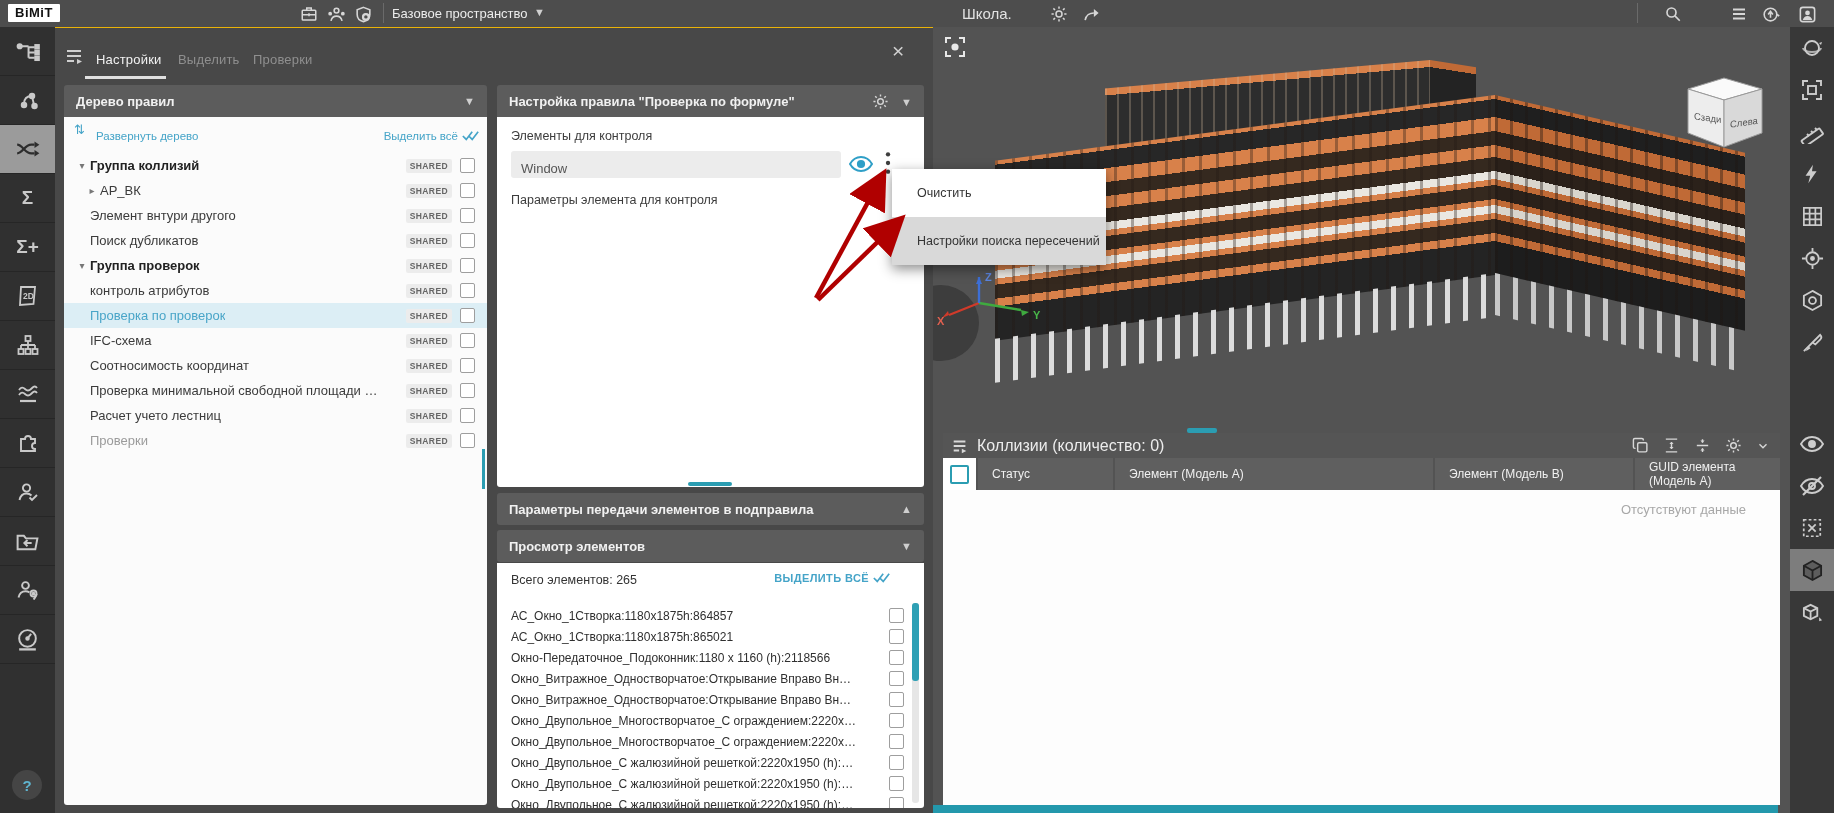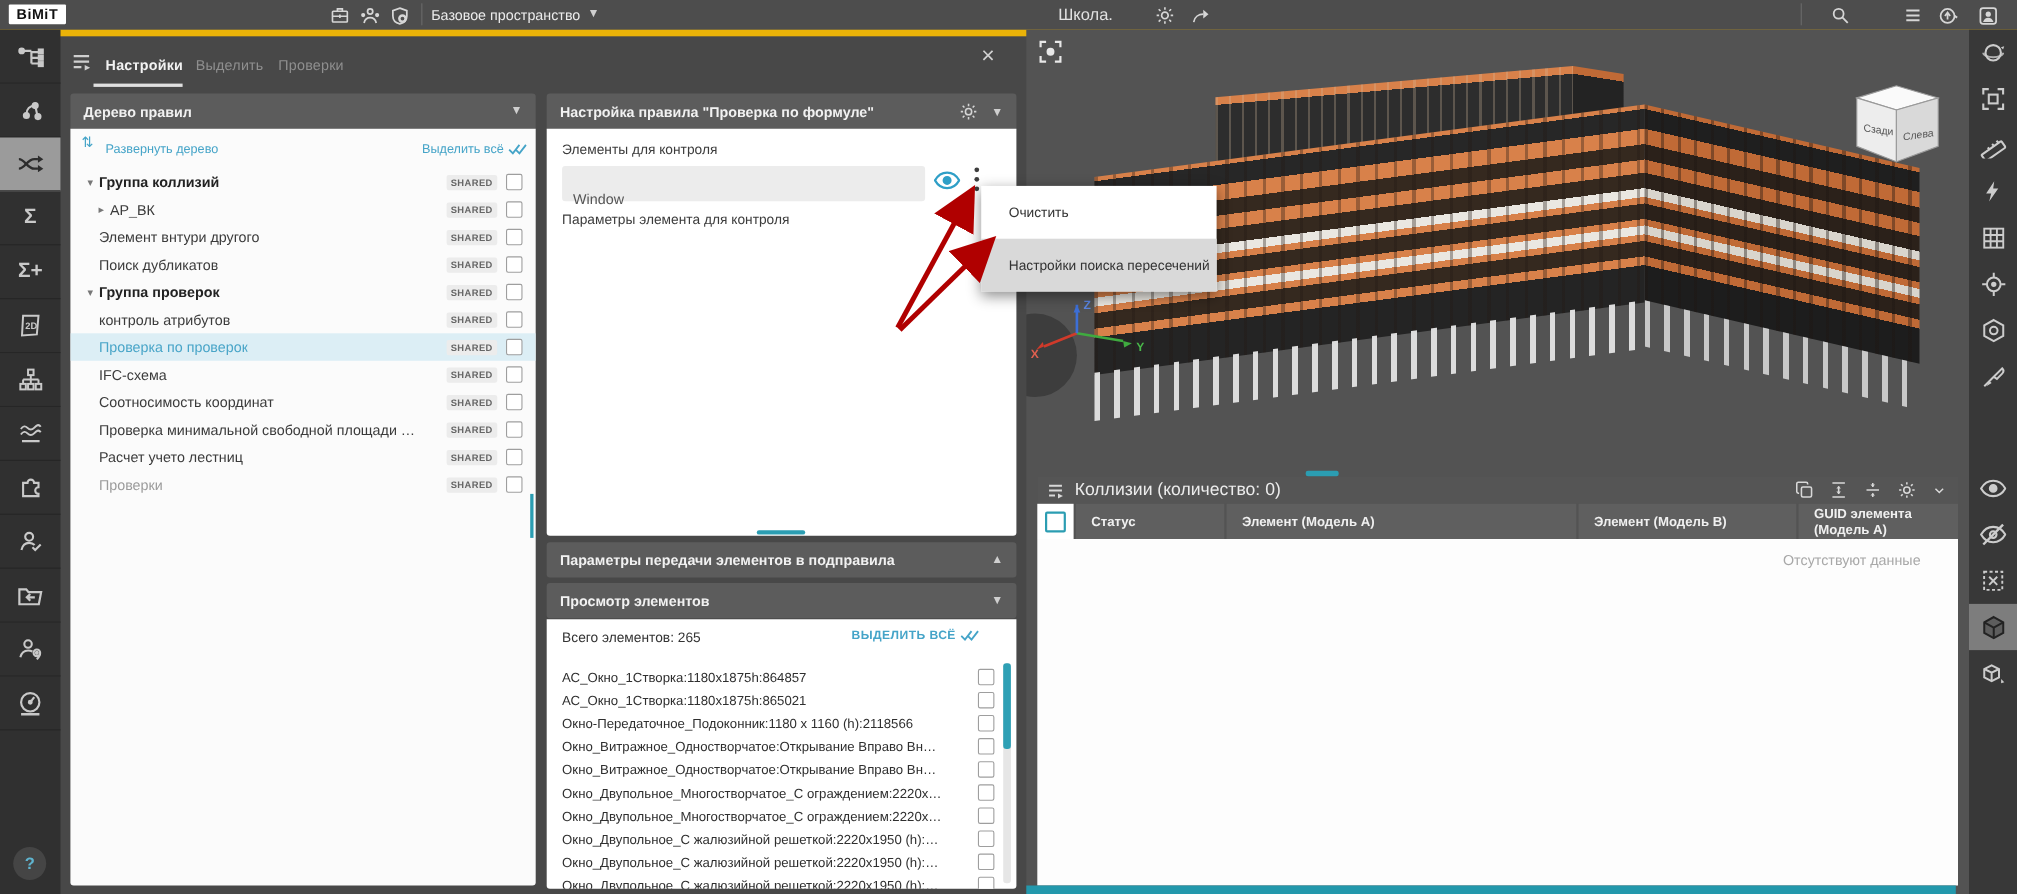--- a/index.html
+++ b/index.html
@@ -1,40 +1,40 @@
 <!DOCTYPE html>
 <html><head>
 <meta charset="utf-8">
 <style>
   html,body{margin:0;padding:0}
   body{width:1834px;height:813px;position:relative;background:#484848;
        font-family:"Liberation Sans",sans-serif;overflow:hidden;color:#333;}
   .abs{position:absolute}
   svg{display:block}
   
-  #topbar{left:0;top:0;width:1834px;height:27px;background:#4d4d4d;border-bottom:6px solid #eab308}
+  #topbar{left:0;top:0;width:1834px;height:27px;background:#4d4d4d;border-bottom:1px solid #eab308}
   #logo{left:8px;top:4px;background:#fff;color:#111;font-weight:bold;font-size:13px;
         padding:1px 7px 2px 7px;letter-spacing:.5px;border-radius:1px}
   .tbicon{top:3px;width:22px;height:22px;color:#d6d6d6;display:flex;align-items:center;justify-content:center}
   .vsep{top:3px;width:1px;height:20px;background:#6a6a6a}
   #wslabel{left:392px;top:6px;font-size:13px;color:#ececec}
   #wscaret{left:534px;top:6px;color:#cfcfcf;font-size:11px}
   #prjtitle{left:962px;top:5px;font-size:15px;color:#e2e2e2}
   
   #leftrail{left:0;top:27px;width:55px;height:786px;background:#303030}
   .railbtn{width:55px;height:48px;display:flex;align-items:center;justify-content:center;
            border-bottom:1px solid #262626;color:#c9c9c9}
   .railbtn.active{background:#9b9b9b;color:#2d2d2d}
   .railbtn .glyph{font-size:19px;font-weight:bold}
   #helpbtn{left:12px;top:770px;width:30px;height:30px;border-radius:50%;background:#454545;
            color:#5fb4cf;font-weight:bold;font-size:15px;display:flex;align-items:center;justify-content:center}
   
   #tabburger{left:64px;top:46px;color:#cfcfcf}
   .tab{top:52px;font-size:13px;color:#8f8f8f;letter-spacing:.2px}
-  .tab.active{color:#f2f2f2;font-weight:bold}
+  .tab.active{color:#f2f2f2;font-weight:normal}
   #tabline{left:85px;top:76px;width:81px;height:3px;background:#e0e0e0}
   #panelclose{left:892px;top:40px;font-size:21px;color:#d2d2d2;line-height:21px}
   
   .phdr{height:32px;background:#5c5c5c;border-radius:3px 3px 0 0;color:#f1f1f1;font-size:13px;
         font-weight:bold;display:flex;align-items:center;padding:0 12px;box-sizing:border-box}
   .phdr .sp{flex:1}
   .phdr .caret{font-size:11px;color:#cfcfcf;font-weight:normal}
   
   #treepanel{left:64px;top:85px;width:423px;height:720px}
   #treebody{position:absolute;left:0;top:32px;width:423px;height:688px;background:#fbfbfb;
@@ -56,21 +56,21 @@
   .tsp{flex:1}
   .badge{font-size:8.5px;font-weight:bold;color:#666;background:#ececec;border-radius:2px;
          padding:2px 4px;letter-spacing:.4px;margin-right:8px}
   .cbox{width:13px;height:13px;border:1.5px solid #9e9e9e;border-radius:2px;background:#fff;margin-right:12px;flex:none}
   #treescroll{left:482px;top:449px;width:3px;height:40px;background:#2b9db2}
   
   #rulepanel{left:497px;top:85px;width:427px;height:33px}
   #rulebody{left:497px;top:117px;width:427px;height:370px;background:#fff;border-radius:0 0 3px 3px}
   .flabel{position:absolute;left:14px;font-size:12.5px;color:#3c3c3c}
   .finput{position:absolute;left:14px;height:27px;background:#ececec;border-radius:3px;
-          font-size:13px;color:#555;line-height:27px;padding:16px 10px;box-sizing:border-box}
+          font-size:13px;color:#555;line-height:27px;padding:4px 10px;box-sizing:border-box}
   #eyebtn{position:absolute;left:352px;top:34px;color:#2f9fc7}
   #kebab{position:absolute;left:384px;top:33px;color:#3d3d3d}
   #rulehandle{left:688px;top:482px;width:44px;height:4px;background:#2b9db2;border-radius:2px}
   
   #transferhdr{left:497px;top:493px;width:427px;border-radius:3px}
   #viewhdr{left:497px;top:530px;width:427px;border-radius:3px}
   #listpanel{left:497px;top:563px;width:427px;height:245px;background:#fff;border-radius:0 0 3px 3px;overflow:hidden}
   #listsummary{position:absolute;left:14px;top:10px;font-size:12.5px;color:#333}
   #selallelems{position:absolute;right:34px;top:9px;display:flex;gap:4px;align-items:center;
                font-size:11px;font-weight:bold;letter-spacing:.4px;color:#45a4c8}
@@ -126,21 +126,21 @@
   
   #colpanel{left:943px;top:433px;width:837px;height:372px}
   #colhandle{left:1187px;top:428px;width:30px;height:5px;background:#2b9db2;border-radius:2px;z-index:5}
   #colhdr{position:absolute;left:0;top:0;width:837px;height:25px;background:#555;display:flex;
           align-items:center;color:#ececec}
   #coltitle{font-size:16px;margin-left:8px}
   .chicon{color:#d8d8d8;margin-left:14px}
   #colhead{position:absolute;left:0;top:25px;width:837px;height:32px;display:flex}
   #colcheckcell{width:35px;background:#fff;display:flex;align-items:center;justify-content:center}
   #colcheck{width:15px;height:15px;border:2px solid #2b9db2;border-radius:2px;background:#fff}
-  .ccell{background:#5f5f5f;color:#f0f0f0;font-size:12px;font-weight:bold;display:flex;
+  .ccell{background:#5f5f5f;color:#f0f0f0;font-size:12px;font-weight:normal;display:flex;
          align-items:center;padding-left:14px;box-sizing:border-box;margin-left:2px}
   .ccell:nth-child(1){width:135px;margin-left:2px}
   .ccell:nth-child(2){width:318px}
   .ccell:nth-child(3){width:198px}
   .ccell:nth-child(4){width:145px;flex:1}
   #colbody{position:absolute;left:0;top:57px;width:837px;height:315px;background:#fdfdfd}
   #emptymsg{position:absolute;right:34px;top:12px;font-size:13px;color:#a8a8a8}
   #tealbar{left:933px;top:805px;width:845px;height:8px;background:#2398ac}
   
   #rightrail{left:1790px;top:27px;width:44px;height:786px;background:#383838}

